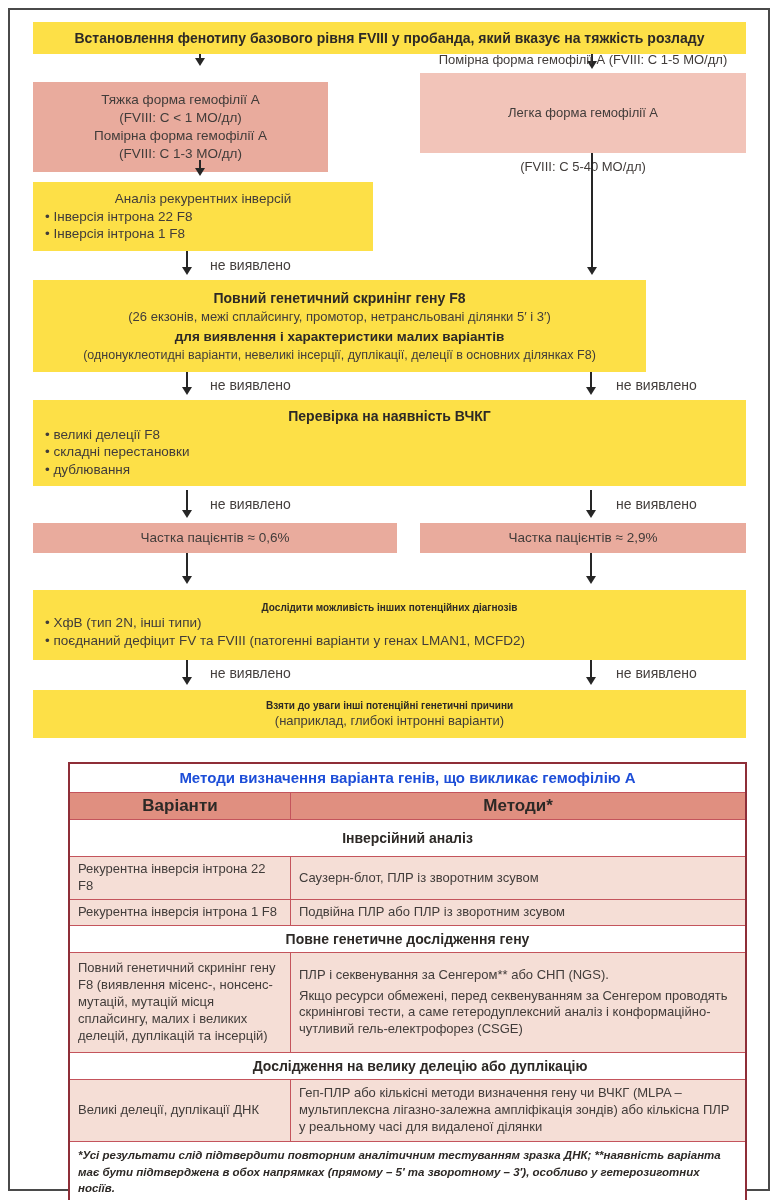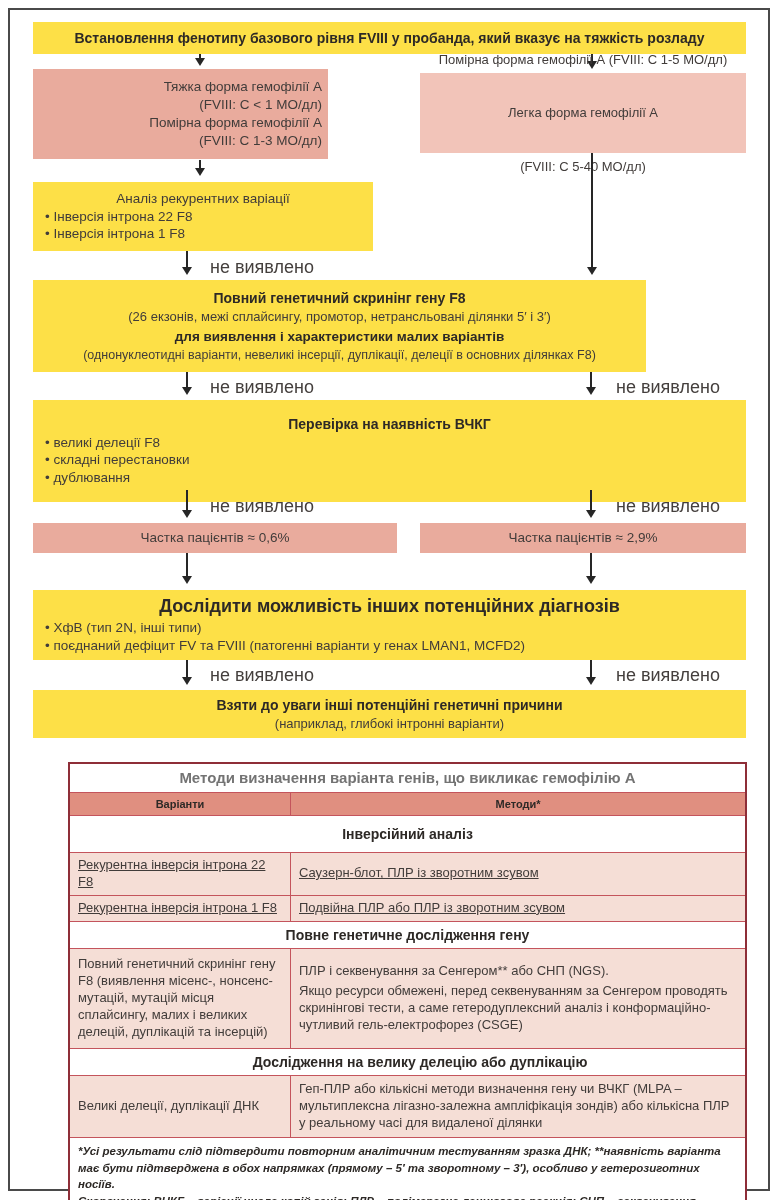--- a/index.html
+++ b/index.html
@@ -15,75 +15,75 @@
   .bg-light{background:#fde047;}
   .bg-med{background:#e9ab9d;}
   .bg-soft{background:#f2c4b9;gap:36px;}
   .txt-c{text-align:center;}
   .b{font-weight:bold;color:#2d2926;}
   .bullets{text-align:left;padding-left:6px;}
   
   .arrow{position:absolute;width:2px;background:#262626;}
   .arrow::after{content:"";position:absolute;left:50%;bottom:-8px;transform:translateX(-50%);
     width:0;height:0;border:5px solid transparent;border-top:8px solid #262626;}
-  .ndlabel{position:absolute;font-size:18px;color:#443f3d;white-space:nowrap;}
+  .ndlabel{position:absolute;font-size:14px;color:#443f3d;white-space:nowrap;}
   
   .gtable{position:absolute;left:68px;top:762px;width:679px;
     border:2px solid #8e2e38;box-sizing:border-box;background:#fff;}
   .trow{display:flex;box-sizing:border-box;border-top:1px solid #c4545c;align-items:stretch;}
   .trow:first-child{border-top:none;}
   .t-title{min-height:28px;align-items:center;justify-content:center;
-    font-weight:bold;font-size:15px;color:#737373;text-align:center;}
-  .t-head{min-height:23px;background:#e08f80;font-weight:bold;color:#2d2926;font-size:11px;}
+    font-weight:bold;font-size:15px;color:#1d4ed8;text-align:center;}
+  .t-head{min-height:23px;background:#e08f80;font-weight:bold;color:#2d2926;font-size:17px;}
   .t-sec{min-height:25px;align-items:center;justify-content:center;font-weight:bold;
     font-size:14px;color:#2d2926;text-align:center;background:#ffffff;}
   .t-sec.tall{min-height:37px;}
   .t-data{background:#f5ded6;font-size:13px;}
   .cell{box-sizing:border-box;display:flex;flex-direction:column;justify-content:center;
     padding:4px 8px;line-height:1.3;}
   .c1{width:220px;flex:0 0 220px;}
   .c2{flex:1 1 auto;border-left:1px solid #c4545c;}
   .t-head .cell{align-items:center;justify-content:center;padding:2px;}
   .t-foot{background:#ffffff;font-size:11.5px;font-weight:bold;font-style:italic;
     color:#2d2926;}
   .t-foot .cell{padding:5px 8px;line-height:1.45;}
   .tall-row{min-height:100px;}
   .mid-row{min-height:62px;}
-  .sm-row{min-height:25px;text-decoration:underline;}
+  .sm-row{min-height:25px;}
   .p-gap{margin-top:4px;}
 </style>
 </head>
 <body>
 
 <div class="frame"></div>
 
 <div class="fbox bg-light txt-c" style="left:33px;top:22px;width:713px;height:32px;">
   <div class="b" style="font-size:14px;">Встановлення фенотипу базового рівня FVIII у пробанда, який вказує на тяжкість розладу</div>
 </div>
 
 <div class="arrow" style="left:199px;top:54px;height:9px;"></div>
 <div class="arrow" style="left:591px;top:54px;height:12px;"></div>
 
-<div class="fbox bg-med txt-c" style="left:33px;top:69px;width:295px;height:90px;align-items:flex-end;">
+<div class="fbox bg-med txt-c" style="left:33px;top:82px;width:295px;height:90px;">
   <div>Тяжка форма гемофілії А</div>
   <div>(FVIII: C &lt; 1 МО/дл)</div>
   <div>Помірна форма гемофілії А</div>
   <div>(FVIII: C 1-3 МО/дл)</div>
 </div>
 
 <div class="fbox bg-soft txt-c" style="left:420px;top:73px;width:326px;height:80px;font-size:13px;">
   <div>Помірна форма гемофілії А (FVIII: C 1-5 МО/дл)</div>
   <div>Легка форма гемофілії А</div>
   <div>(FVIII: C 5-40 МО/дл)</div>
 </div>
 
 <div class="arrow" style="left:199px;top:160px;height:13px;"></div>
 
 <div class="fbox bg-light" style="left:33px;top:182px;width:340px;height:69px;">
-  <div class="txt-c">Аналіз рекурентних варіації</div>
+  <div class="txt-c">Аналіз рекурентних інверсій</div>
   <div class="bullets">• Інверсія інтрона 22 F8</div>
   <div class="bullets">•  Інверсія інтрона 1 F8</div>
 </div>
 
 <div class="arrow" style="left:186px;top:251px;height:21px;"></div>
 <div class="ndlabel" style="left:210px;top:257px;">не виявлено</div>
 
 <div class="arrow" style="left:591px;top:153px;height:119px;"></div>
 
 <div class="fbox bg-light txt-c" style="left:33px;top:280px;width:613px;height:92px;line-height:1.45;padding-left:6px;">
@@ -91,21 +91,21 @@
   <div style="font-size:13px;">(26 екзонів, межі сплайсингу, промотор, нетрансльовані ділянки 5′ і 3′)</div>
   <div class="b" style="font-size:13.5px;">для виявлення і характеристики малих варіантів</div>
   <div style="font-size:12.5px;">(однонуклеотидні варіанти, невеликі інсерції, дуплікації, делеції в основних ділянках F8)</div>
 </div>
 
 <div class="arrow" style="left:186px;top:372px;height:20px;"></div>
 <div class="ndlabel" style="left:210px;top:377px;">не виявлено</div>
 <div class="arrow" style="left:590px;top:372px;height:20px;"></div>
 <div class="ndlabel" style="left:616px;top:377px;">не виявлено</div>
 
-<div class="fbox bg-light" style="left:33px;top:400px;width:713px;height:102px;">
+<div class="fbox bg-light" style="left:33px;top:400px;width:713px;height:86px;">
   <div class="txt-c b" style="font-size:14px;">Перевірка на наявність ВЧКГ</div>
   <div class="bullets">• великі делеції F8</div>
   <div class="bullets">• складні перестановки</div>
   <div class="bullets">• дублювання</div>
 </div>
 
 <div class="arrow" style="left:186px;top:490px;height:25px;"></div>
 <div class="ndlabel" style="left:210px;top:496px;">не виявлено</div>
 <div class="arrow" style="left:590px;top:490px;height:25px;"></div>
 <div class="ndlabel" style="left:616px;top:496px;">не виявлено</div>
@@ -114,32 +114,32 @@
   <div>Частка пацієнтів ≈ 0,6%</div>
 </div>
 <div class="fbox bg-med txt-c" style="left:420px;top:523px;width:326px;height:30px;">
   <div>Частка пацієнтів ≈ 2,9%</div>
 </div>
 
 <div class="arrow" style="left:186px;top:553px;height:28px;"></div>
 <div class="arrow" style="left:590px;top:553px;height:28px;"></div>
 
 <div class="fbox bg-light" style="left:33px;top:590px;width:713px;height:70px;">
-  <div class="txt-c b" style="font-size:18px;">Дослідити можливість інших потенційних діагнозів</div>
+  <div class="txt-c b" style="font-size:10px;">Дослідити можливість інших потенційних діагнозів</div>
   <div class="bullets">• ХфВ (тип 2N, інші типи)</div>
   <div class="bullets">• поєднаний дефіцит FV та FVIII (патогенні варіанти у генах LMAN1, MCFD2)</div>
 </div>
 
 <div class="arrow" style="left:186px;top:660px;height:22px;"></div>
 <div class="ndlabel" style="left:210px;top:665px;">не виявлено</div>
 <div class="arrow" style="left:590px;top:660px;height:22px;"></div>
 <div class="ndlabel" style="left:616px;top:665px;">не виявлено</div>
 
 <div class="fbox bg-light txt-c" style="left:33px;top:690px;width:713px;height:48px;">
-  <div class="b" style="font-size:14px;">Взяти до уваги інші потенційні генетичні причини</div>
+  <div class="b" style="font-size:10px;">Взяти до уваги інші потенційні генетичні причини</div>
   <div style="font-size:13px;">(наприклад, глибокі інтронні варіанти)</div>
 </div>
 
 <div class="gtable">
 
   <div class="trow t-title">
     <div class="cell" style="flex:1;align-items:center;">Методи визначення варіанта генів, що викликає гемофілію А</div>
   </div>
 
   <div class="trow t-head">

